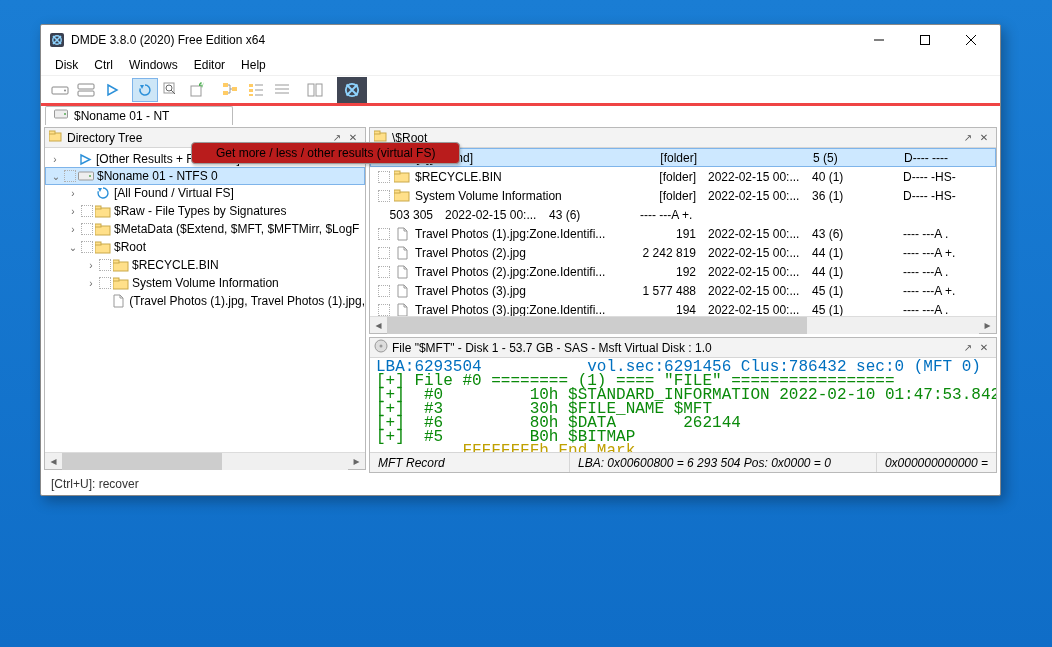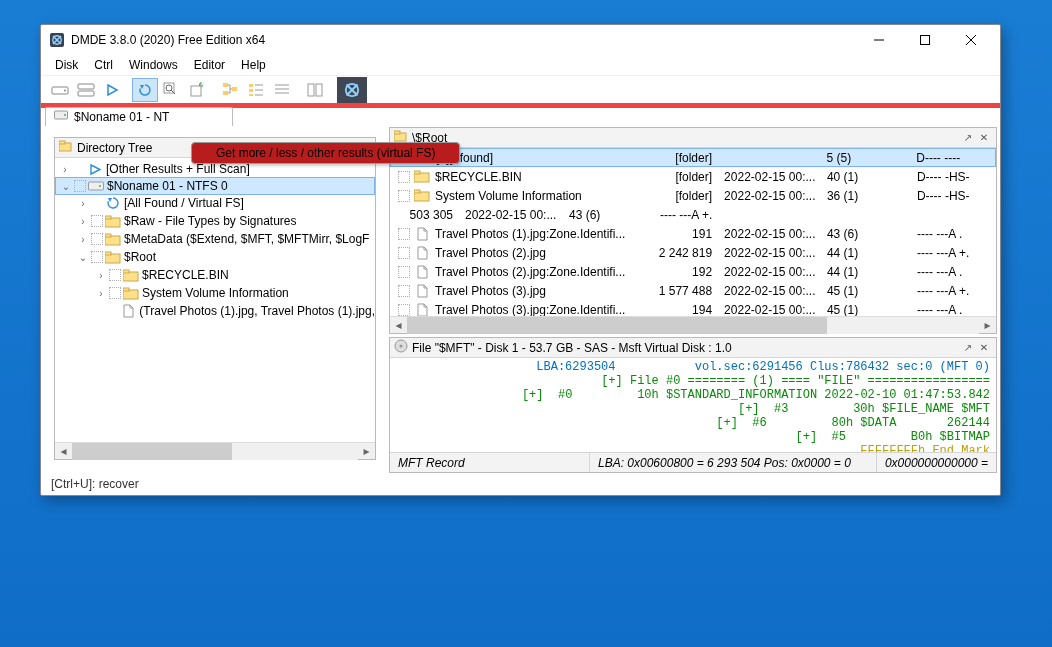--- a/index.html
+++ b/index.html
@@ -11,25 +11,25 @@
   .title-text { flex:1; font-size:12px; color:#000; }
   .win-btns { display:flex; }
   .win-btn { width:46px; height:28px; display:flex; align-items:center; justify-content:center; }
   .menubar { display:flex; padding:0 6px; height:20px; align-items:center; }
   .menu-item { padding:0 8px; height:20px; line-height:20px; cursor:default; }
   .toolbar { display:flex; align-items:center; height:28px; padding:2px 6px; gap:0; border-top:1px solid #f0f0f0; }
   .tb-btn { width:26px; height:24px; display:flex; align-items:center; justify-content:center; border:1px solid transparent; position:relative; }
   .tb-btn.active { background:#cde6f7; border:1px solid #7eb4ea; }
   .tb-sep { width:7px; height:24px; }
   .tb-big { width:30px; height:26px; display:flex; align-items:center; justify-content:center; background:#404654; border-radius:0; margin-left:2px;}
-  .tabbar { display:flex; align-items:center; height:21px; border-top:5px solid #ef4444; padding:0 0 0 4px; }
+  .tabbar { display:flex; align-items:center; height:21px; border-top:3px solid #ef4444; padding:0 0 0 4px; }
   .tab { display:flex; align-items:center; gap:6px; height:19px; border:1px solid #bbb; border-bottom:none; background:#f4f4f4; padding:0 8px; font-size:12px; border-radius:2px 2px 0 0;}
   .tab.active { background:#fff; }
   .workspace { flex:1; display:flex; min-height:0; }
-  .pane { border:1px solid #b9b9b9; margin:13px; display:flex; flex-direction:column; min-height:0; }
+  .pane { border:1px solid #b9b9b9; margin:3px; display:flex; flex-direction:column; min-height:0; }
   .left { width:322px; }
   .right { flex:1; display:flex; flex-direction:column; min-width:0;}
   .pane-header { height:20px; background:#f3f3f3; border-bottom:1px solid #d6d6d6; display:flex; align-items:center; padding:0 4px; font-size:12px; }
   .pane-header .spacer{ flex:1; }
   .pane-header .hbtn{ width:16px; height:16px; display:flex; align-items:center; justify-content:center; font-size:10px; color:#555; }
   .tree { flex:1; overflow:hidden; font-size:12px; padding:2px 0; }
   .tree-row { display:flex; align-items:center; height:18px; white-space:nowrap; overflow:hidden; padding-left:4px;}
   .tree-row.sel { background:#cde8ff; border:1px solid #7eb4ea; height:18px; margin:-1px 0; }
   .twist { width:12px; text-align:center; color:#6a6a6a; font-size:10px; user-select:none; }
   .chk { width:12px; height:12px; border:1px dotted #b0b0b0; margin:0 2px; }
@@ -45,21 +45,21 @@
   .grid-body { }
   .grid-row { display:flex; height:19px; align-items:center; }
   .grid-row.sel { background:#cde8ff; border:1px solid #7eb4ea; }
   .cell { padding:0 6px; overflow:hidden; white-space:nowrap; text-overflow:ellipsis; display:flex; align-items:center; }
   .c-name { width:263px; display:flex; align-items:center; gap:2px; }
   .c-size { width:69px; justify-content:flex-end; }
   .c-mod  { width:104px; }
   .c-id   { width:91px; }
   .c-attr { width:86px; }
   .hex-pane { height:136px; border:1px solid #b9b9b9; margin:3px 3px 0 0; display:flex; flex-direction:column; }
-  .hex-body { flex:1; overflow:hidden; font-family: Consolas, "Courier New", monospace; font-size:12px; line-height:14px; padding:2px 6px; white-space:pre; color:#1a1a1a;text-align:right; }
+  .hex-body { flex:1; overflow:hidden; font-family: Consolas, "Courier New", monospace; font-size:16px; line-height:14px; padding:2px 6px; white-space:pre; color:#1a1a1a; }
   .hex-body .lba{ color:#0070c0; }
   .hex-body .grn{ color:#0a8a0a; }
   .hex-body .ylw{ color:#c0a000; }
   .hex-status { height:20px; border-top:1px solid #d6d6d6; background:#f3f3f3; display:flex; align-items:center; font-size:12px;}
   .hex-status .cellh{ padding:0 8px; border-right:1px solid #d6d6d6; height:100%; display:flex; align-items:center;font-style:italic;}
   .footer { height:22px; display:flex; align-items:center; padding:0 10px; font-size:12px; color:#333; }
   .tooltip { position:absolute; left:150px; top:117px; background:#b91c1c; border:1px solid #9b9b9b; border-radius:4px; padding:3px 24px; font-size:12px; box-shadow:1px 2px 3px rgba(0,0,0,0.2); z-index:50; }
   .cut { width:150px; overflow:hidden; white-space:nowrap; }
 </style>
 </head>

